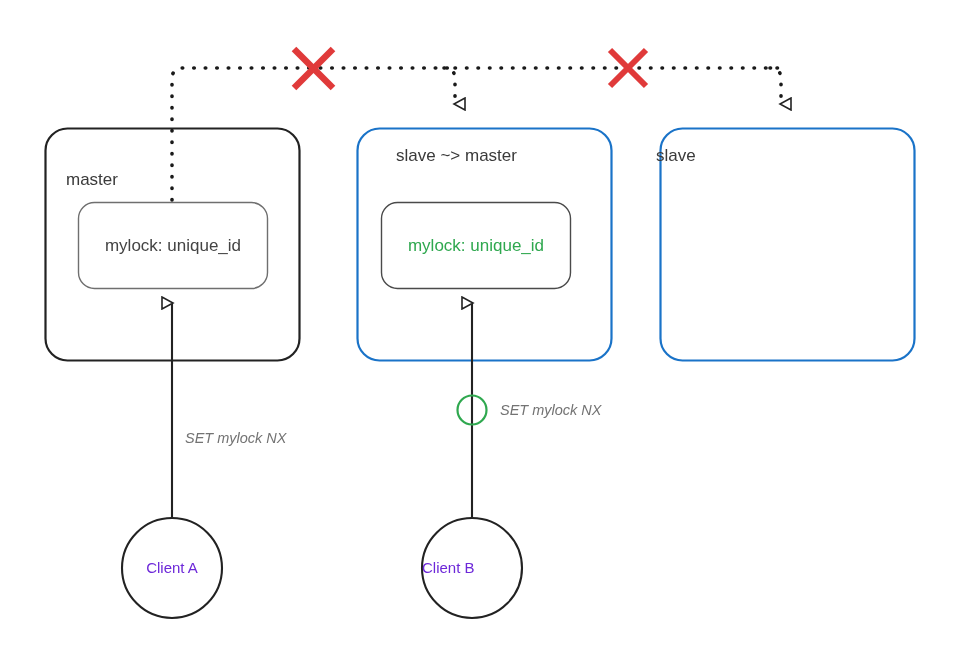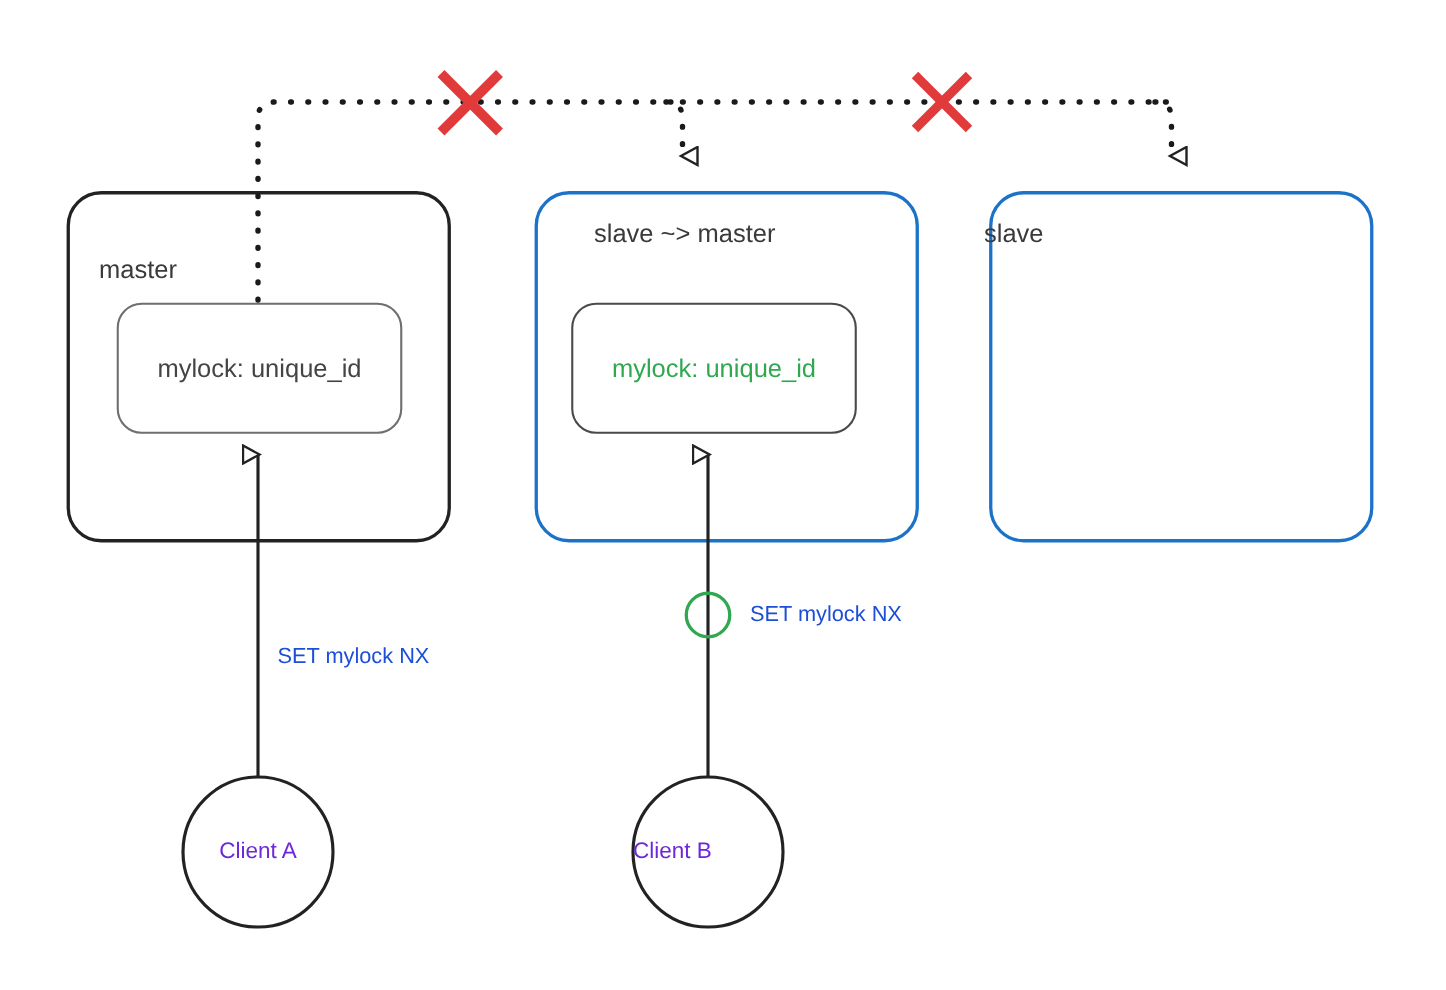--- a/index.html
+++ b/index.html
@@ -10,21 +10,21 @@
   }
   #stage{position:relative;width:964px;height:660px;}
   svg#canvas{position:absolute;left:0;top:0;width:964px;height:660px;}
   .lbl{position:absolute;white-space:nowrap;}
   .title-txt{
     font-size:19px;color:#e03a3a;font-weight:400;
   }
   .node-title{font-size:17px;color:#3a3a3a;}
   .inner-txt{font-size:17px;color:#444444;}
   .inner-txt.green{color:#2fa84f;}
-  .edge-txt{font-size:14.5px;color:#1d4ed8;}
+  .edge-txt{font-size:14.5px;color:#737373;font-style:italic;}
   .client-txt{font-size:15px;color:#6d28d9;}
 </style>
 </head>
 <body>
 
 <div id="stage">
 
   <svg id="canvas" viewBox="0 0 964 660">
     <defs>
       <marker id="openArrowDown" markerWidth="14" markerHeight="14" refX="7" refY="11" orient="auto" markerUnits="userSpaceOnUse">

